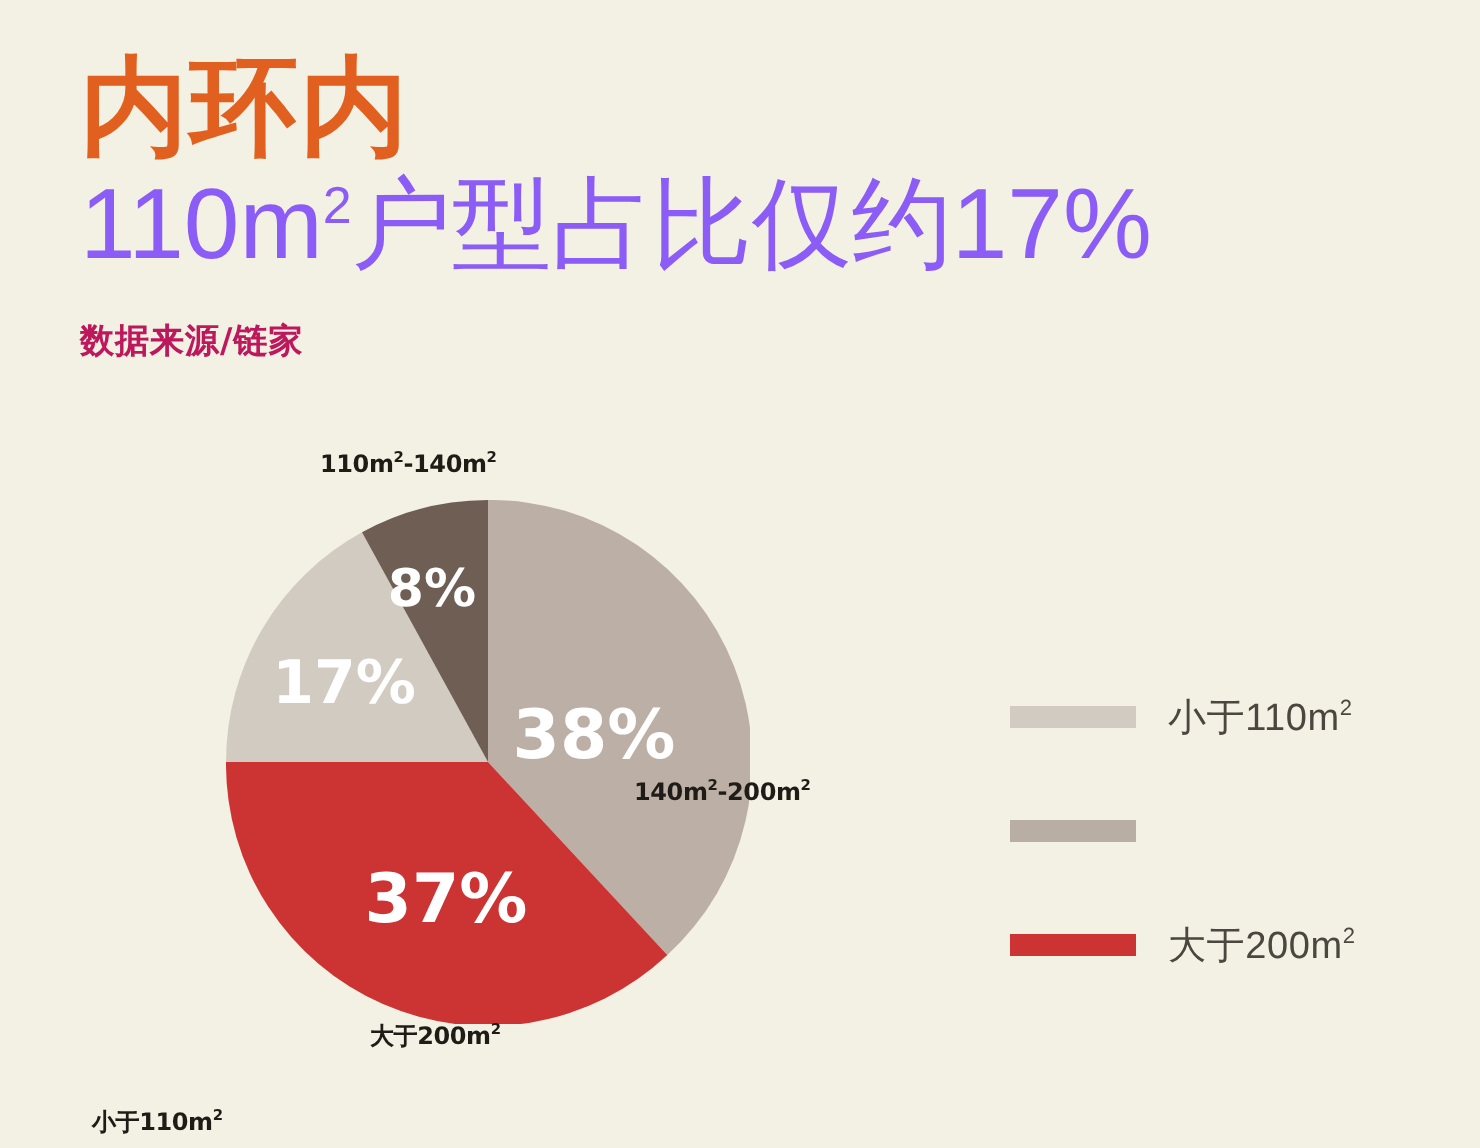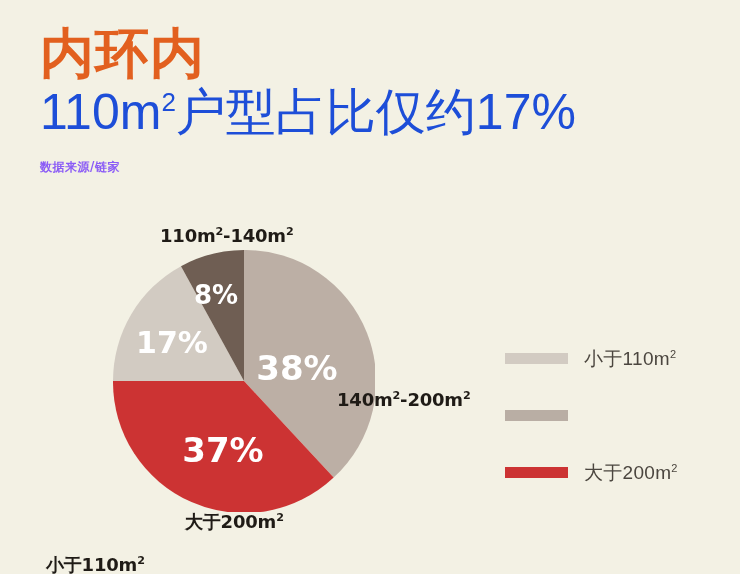--- a/index.html
+++ b/index.html
@@ -47,23 +47,23 @@
     margin-top: 2px;
     white-space: nowrap;
   }
   .title-sub sup {
     font-size: 0.52em;
     vertical-align: super;
     line-height: 0;
   }
   .source-line {
     font-family: "DejaVu Serif", "Liberation Serif", serif;
-    font-size: 12px;
+    font-size: 17px;
     font-weight: bold;
-    color: #8b5cf6;
+    color: #be185d;
     margin-top: 20px;
     letter-spacing: 0.5px;
   }
 
   
   .chart-area {
     position: absolute;
     left: 0px;
     top: 215px;
     width: 500px;
@@ -84,34 +84,34 @@
   .slice-value {
     font-family: "DejaVu Sans", "Liberation Sans", sans-serif;
     font-weight: bold;
     fill: #ffffff;
     text-anchor: middle;
     dominant-baseline: central;
   }
   .callout {
     position: absolute;
     font-family: "DejaVu Sans", "Liberation Sans", sans-serif;
-    font-size: 18px;
+    font-size: 12px;
     font-weight: bold;
     color: #1f1b16;
     white-space: nowrap;
     letter-spacing: -0.2px;
   }
   .callout sup {
     font-size: 0.62em;
     vertical-align: super;
     line-height: 0;
   }
   .callout-top    { left: 160px; top: 10px; }
   .callout-left   { left: 46px;  top: 338px; }
-  .callout-right  { left: 337px; top: 174px; }
+  .callout-right  { left: 317px; top: 174px; }
   .callout-bottom { left: 185px; top: 295px; }
 
   
   .legend {
     position: absolute;
     left: 505px;
     top: 330px;
     width: 225px;
   }
   .legend-item {
@@ -138,21 +138,21 @@
     line-height: 0;
   }
 </style>
 </head>
 <body style="background: rgb(243, 241, 228);">
 
 <div id="page-root" style="background: rgb(243, 241, 228);">
 
   <div class="header">
     <div class="title-main" style="color: rgb(226, 96, 31);">内环内</div>
-    <div class="title-sub" style="color: #1d4ed8;"><span>110m</span><sup>2</sup><span>户型占比仅约17%</span></div>
+    <div class="title-sub" style="color: #8b5cf6;"><span>110m</span><sup>2</sup><span>户型占比仅约17%</span></div>
     <div class="source-line">数据来源/链家</div>
   </div>
 
   <div class="chart-area">
 
     <div class="pie-wrap">
       <svg class="pie-svg" viewBox="0 0 262 262">
 
         <path d="M 131 131 L 131 0 A 131 131 0 0 1 220.66 227.54 Z" fill="#bcafa5"></path>
 

